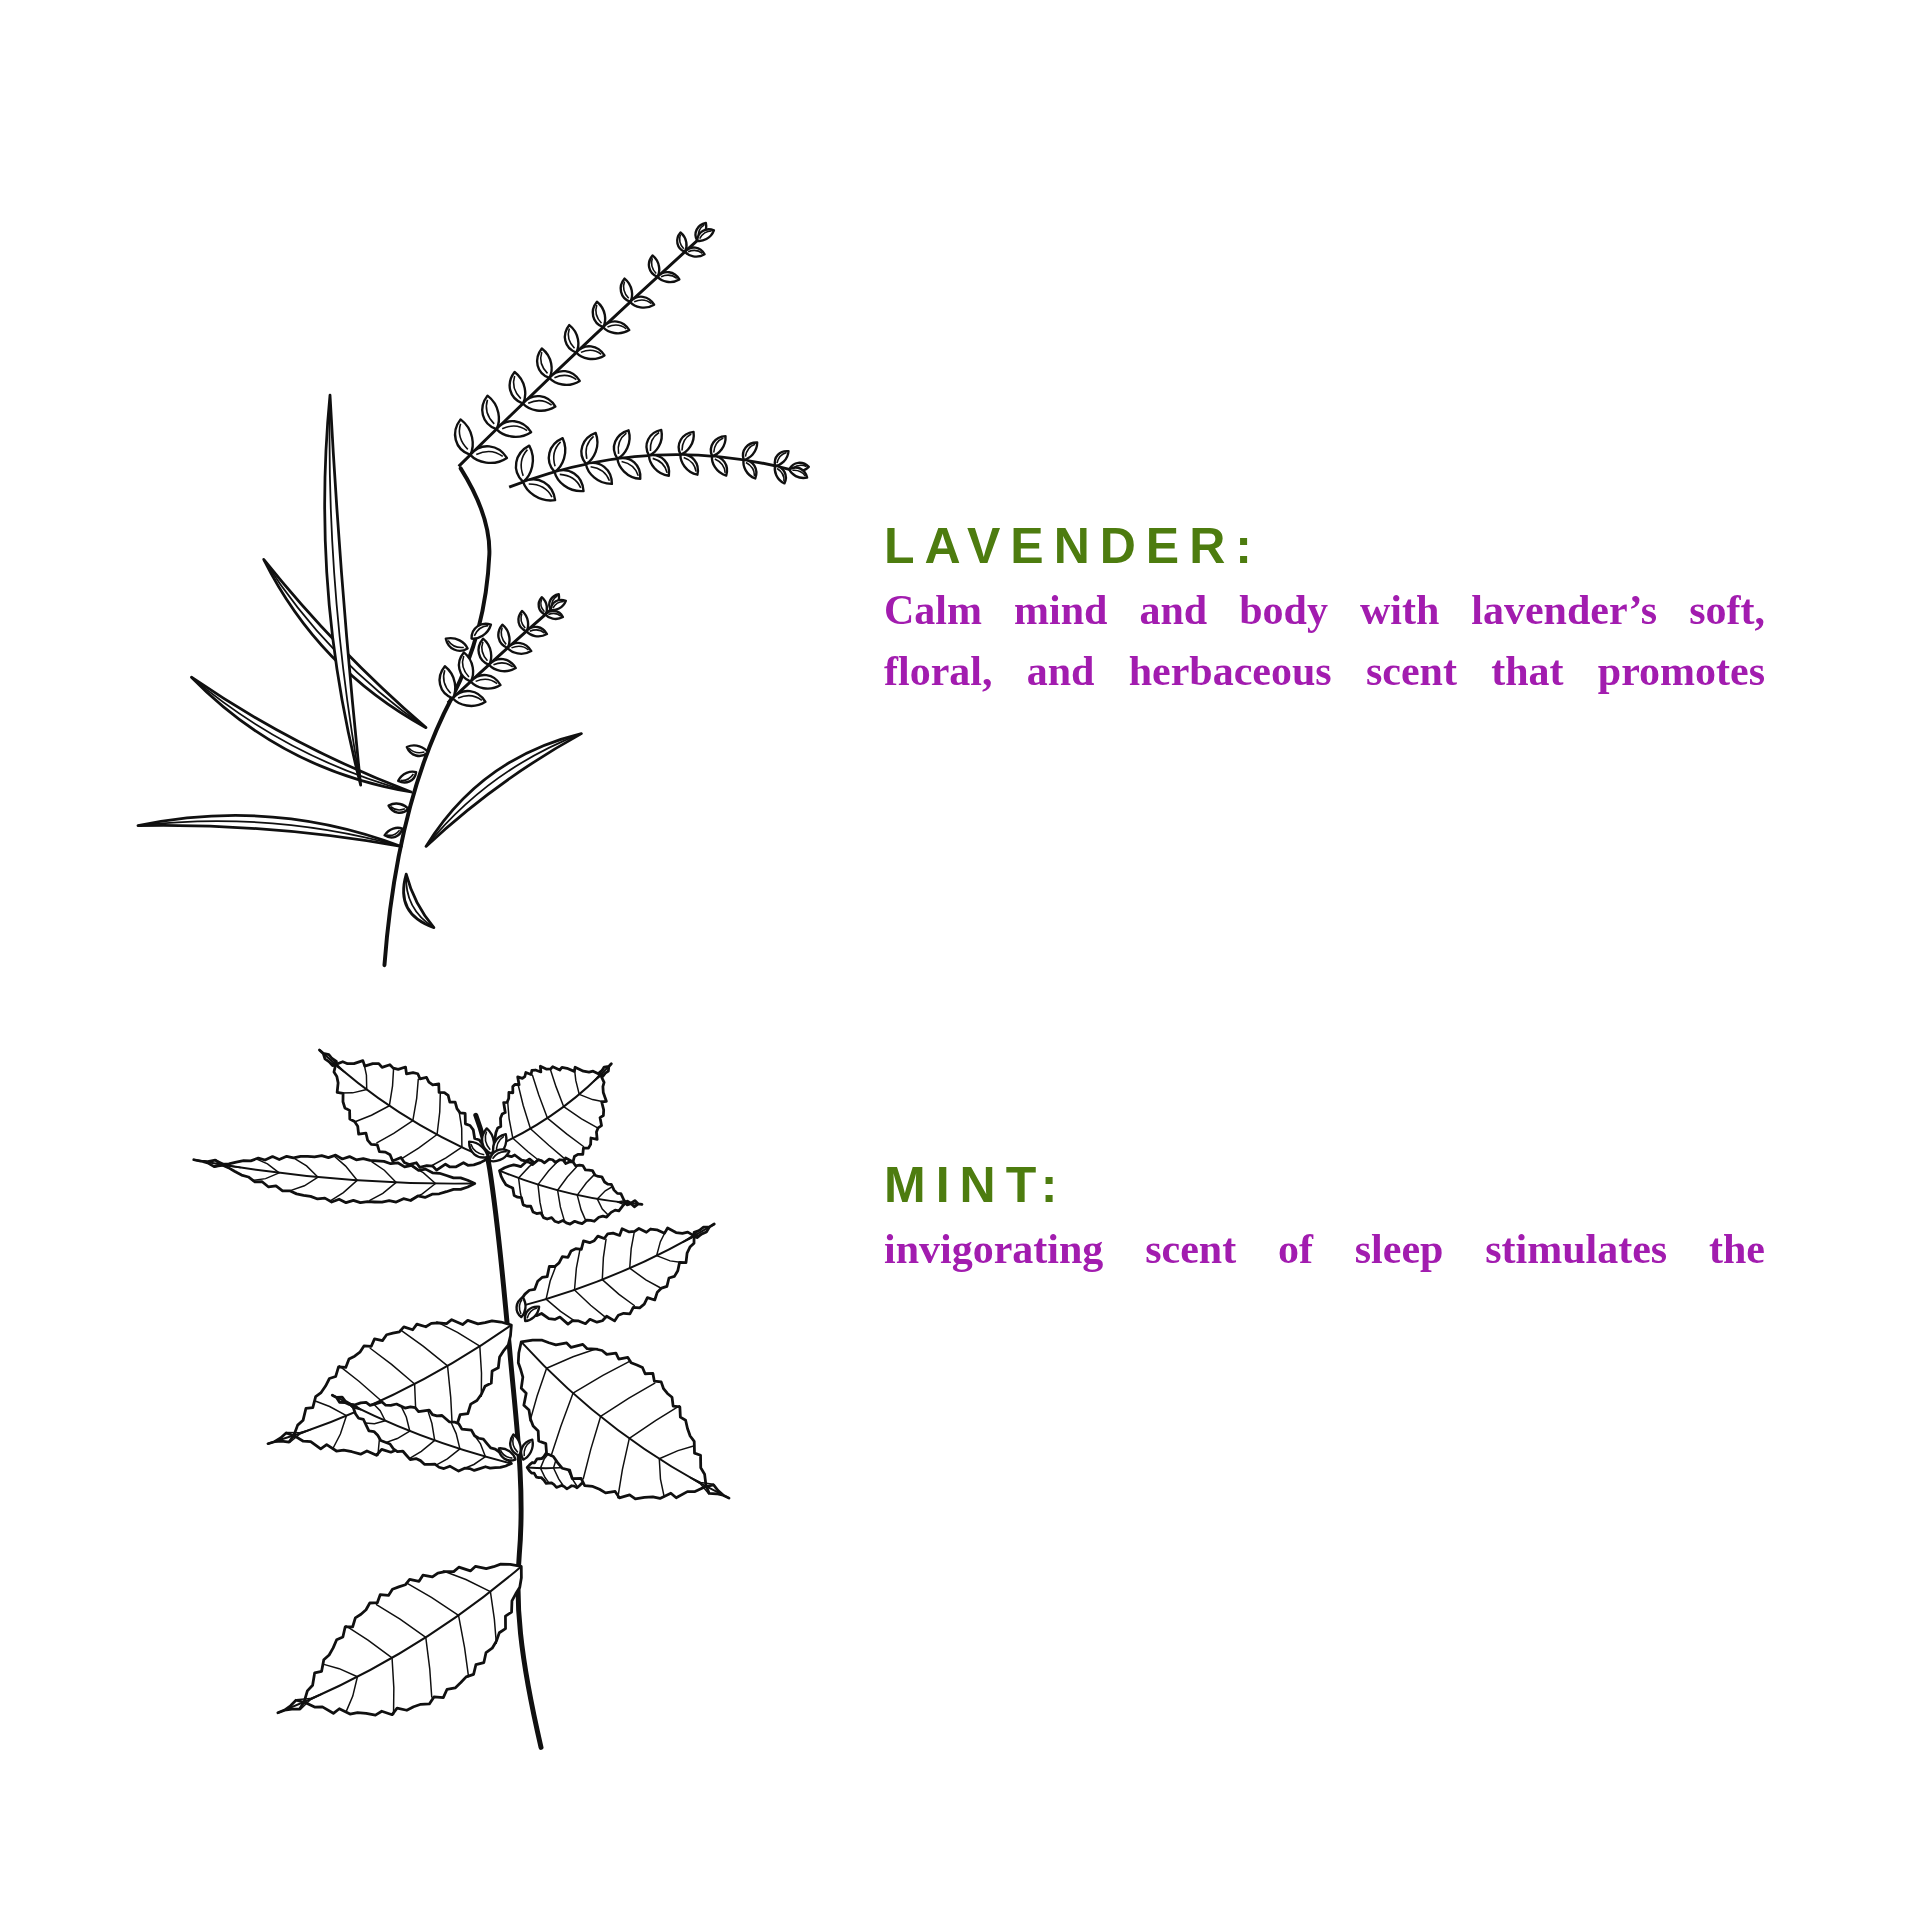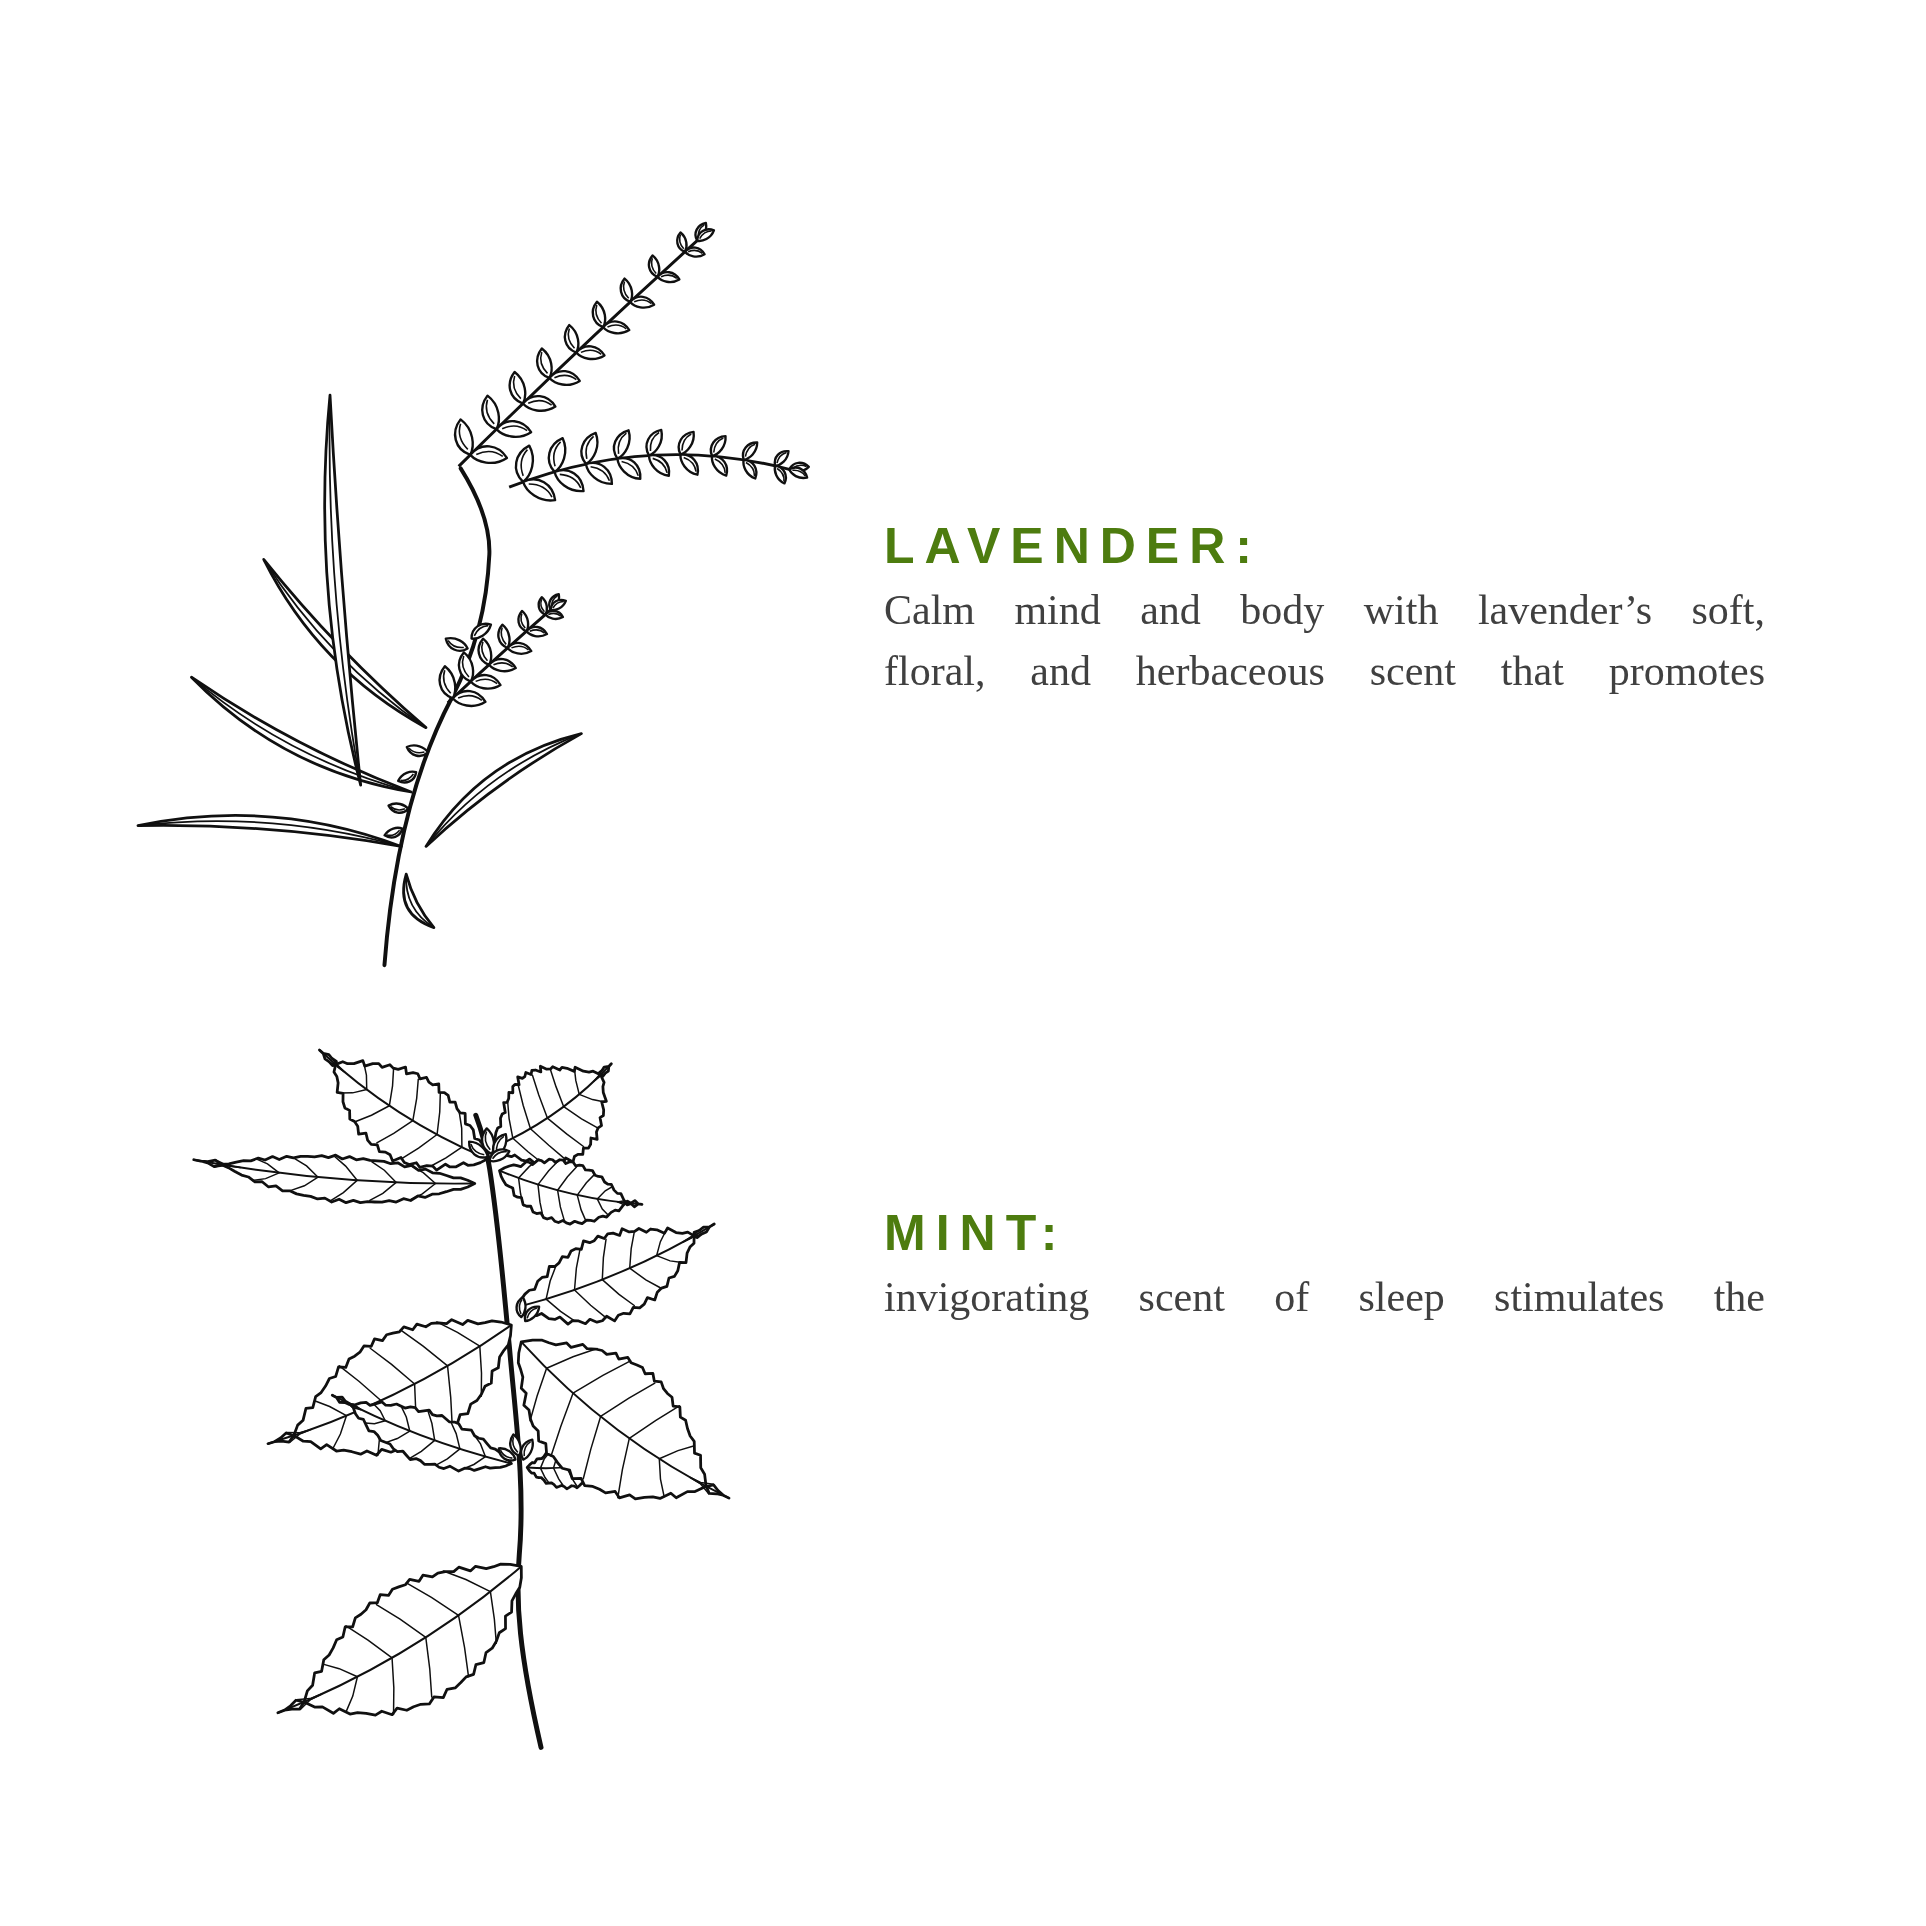--- a/index.html
+++ b/index.html
@@ -7,27 +7,27 @@
        font-family:"Liberation Serif",serif;color:#0e0e0e;}
   .canvas{position:absolute;inset:0;background:#ffffff;}
 
   .illus{position:absolute;}
   .illus svg{width:100%;height:100%;display:block;}
   #illus-lavender{left:119px;top:213px;width:713px;height:772px;}
   #illus-mint{left:173px;top:1020px;width:653px;height:792px;}
 
   .text-block{position:absolute;left:884px;width:881px;}
   #text-lavender{top:517px;}
-  #text-mint{top:1156px;margin-top:48px;}
+  #text-mint{top:1156px;}
 
   .heading{font-family:"Liberation Sans",sans-serif;font-weight:700;
            font-size:50px;letter-spacing:10px;line-height:59px;
            margin:0 0 4px 0;color:#4d7c0f;}
-  .bodyline{font-size:42px;line-height:61px;height:61px;color:#404040;
-            text-align:justify;text-align-last:justify;}
+  .bodyline{font-size:42px;line-height:61px;height:61px;color:#a21caf;
+            text-align:justify;text-align-last:justify;font-weight:bold;}
   .bodyline.last{text-align-last:left;}
 </style>
 </head>
 <body>
 
 <div class="canvas">
 
   <div class="illus" id="illus-lavender">
       <svg viewBox="0 0 720 780">
         <path d="M268 760 C276 655 298 562 336 490 C362 440 372 390 374 345 C375 315 362 285 345 258" fill="none" stroke="#101010" stroke-width="4" stroke-linecap="round"></path>

